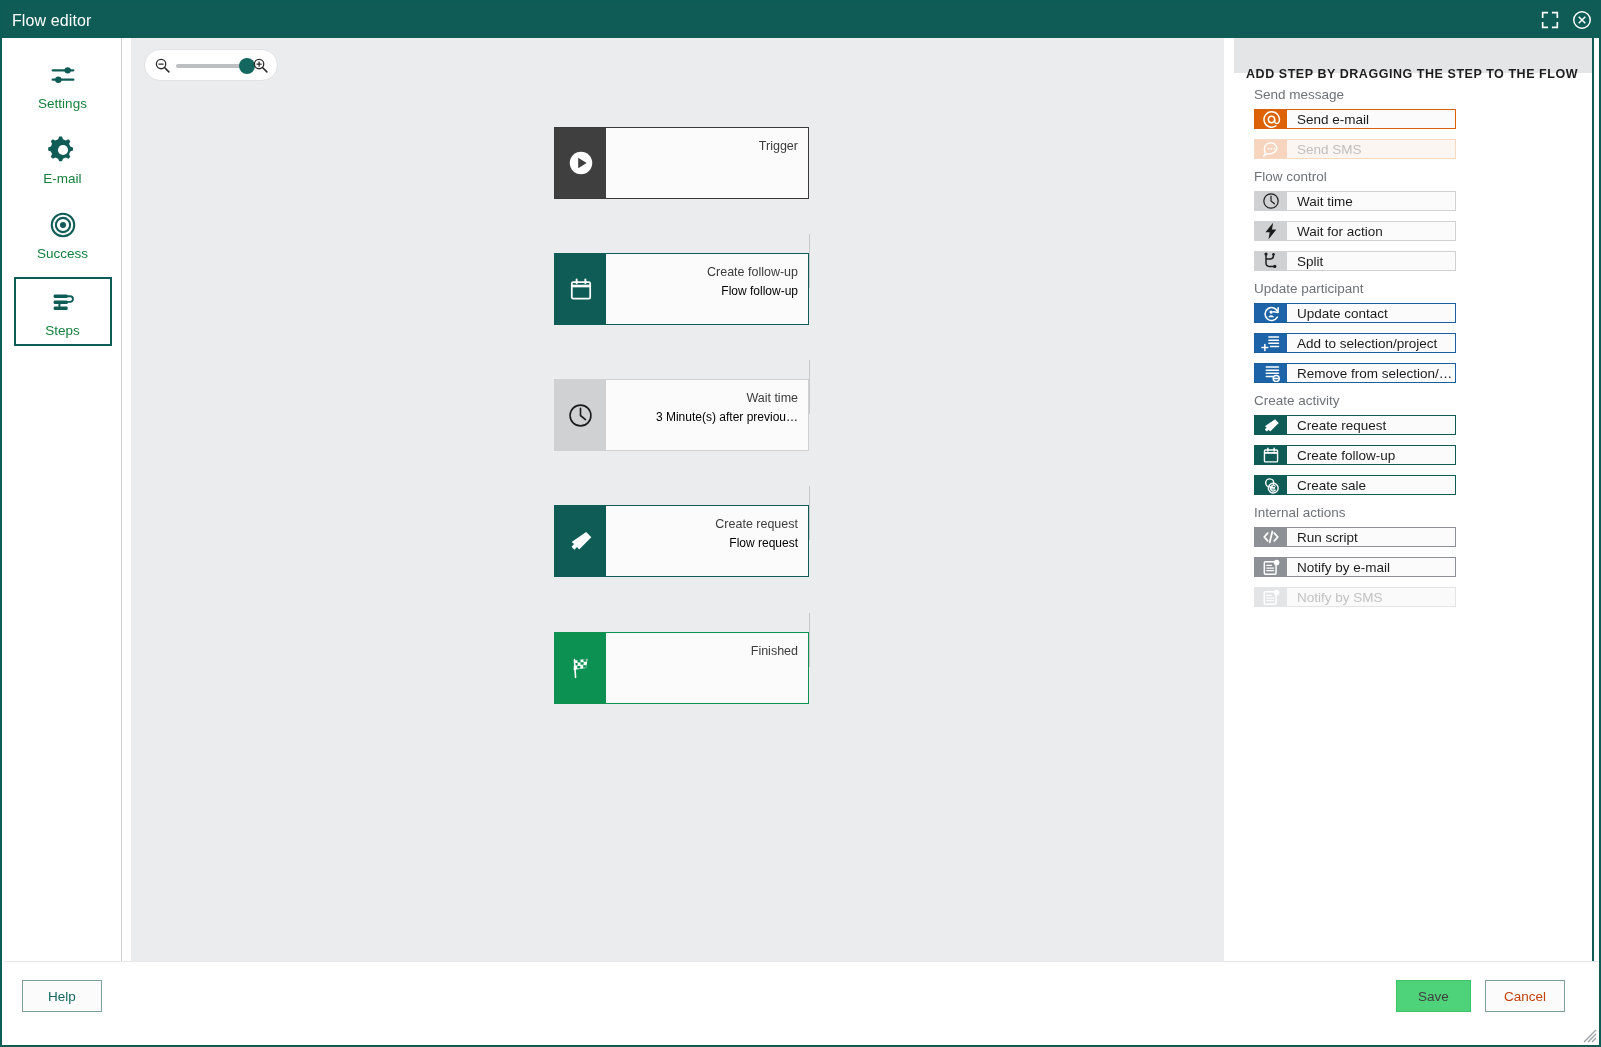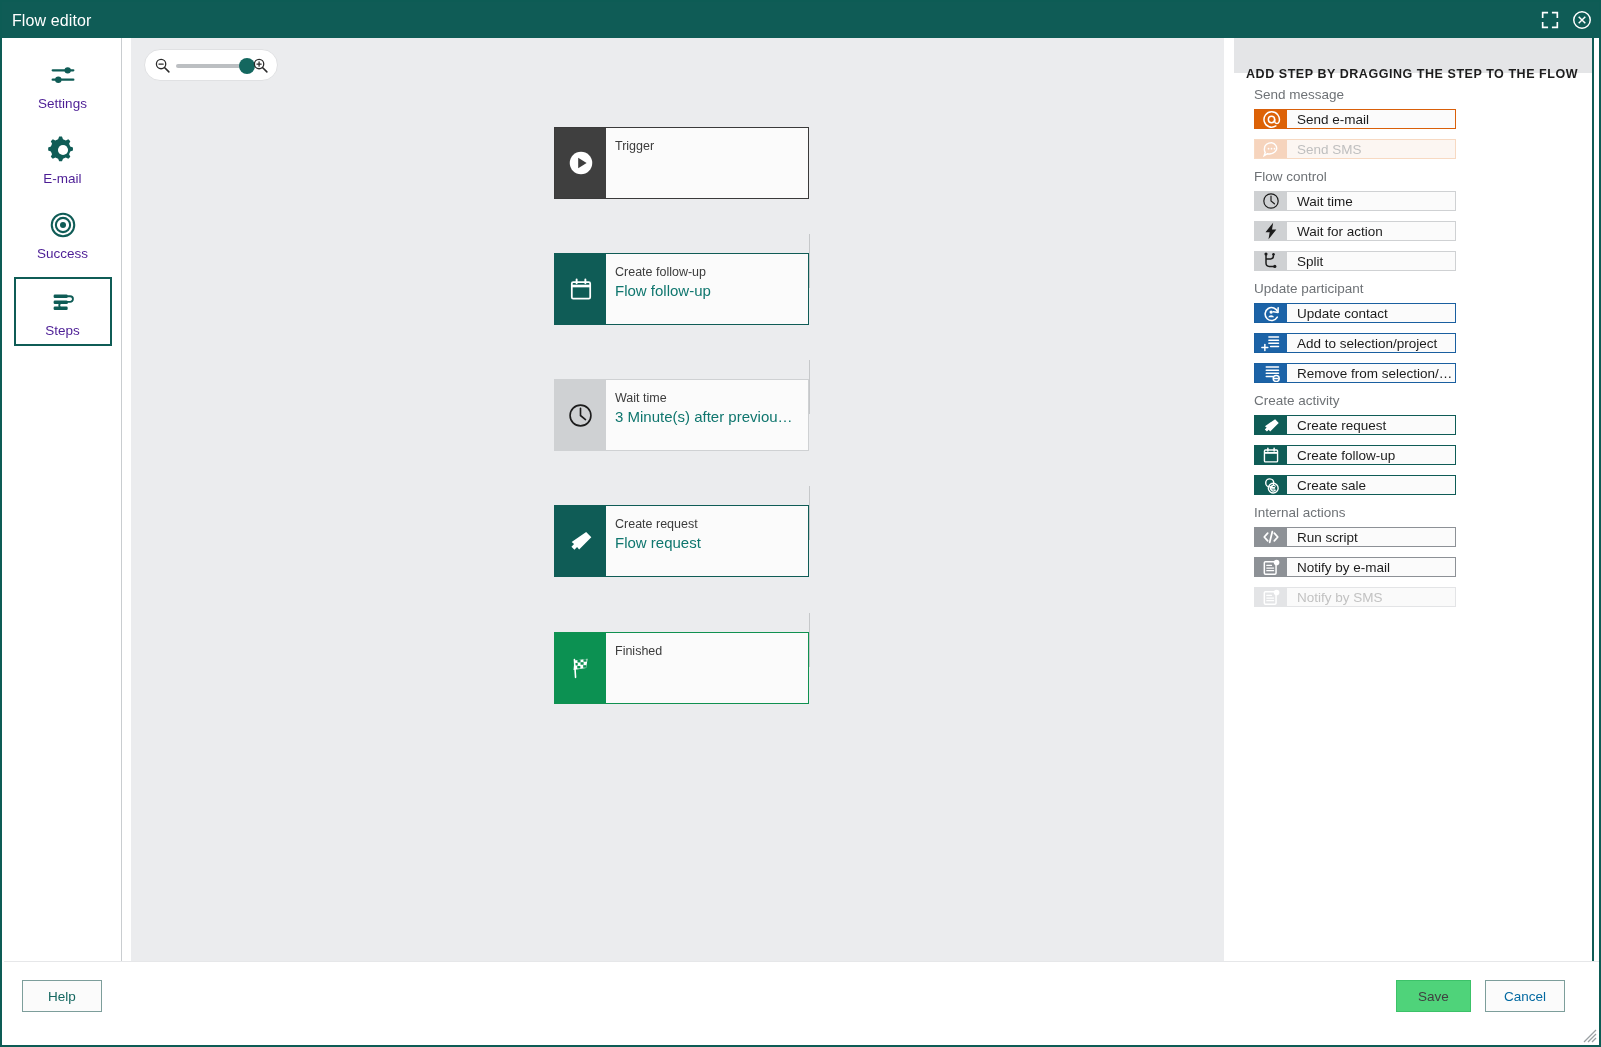--- a/index.html
+++ b/index.html
@@ -70,21 +70,21 @@
   .rail-item.selected {
     border: 2px solid #0f5c56;
   }
   .rail-icon {
     display: block;
     margin: 0 auto 6px auto;
     width: 30px; height: 30px;
   }
   .rail-label {
     font-size: 13.5px;
-    color: #4c1d95;
+    color: #15803d;
   }
 
   
   .canvas {
     position: absolute;
     left: 129px; top: 36px;
     width: 1093px;
     height: 923px;
     background: #ebecee;
     overflow: hidden;
@@ -142,30 +142,31 @@
     display: flex;
     align-items: center;
     justify-content: center;
   }
   .node-body {
     flex: 1 1 auto;
     background: #fbfbfb;
     padding: 11px 10px 0 9px;
     box-sizing: border-box;
     overflow: hidden;
+    text-align: right;
   }
   .node-kind {
     font-size: 12.5px;
     color: #3c3c3c;
     line-height: 15px;
     white-space: nowrap;
   }
   .node-name {
-    font-size: 15px;
-    color: #0f766e;
+    font-size: 12px;
+    color: #000000;
     line-height: 20px;
     margin-top: 1px;
     white-space: nowrap;
     overflow: hidden;
     text-overflow: ellipsis;
   }
   .node.dark   { border: 1px solid #3a3a3a; }
   .node.dark   .node-icon { background: #3f3f3f; }
   .node.teal   { border: 1px solid #0f5c56; }
   .node.teal   .node-icon { background: #0f5c56; }
@@ -285,21 +286,21 @@
     width: 75px;
     background: #4fd37a;
     border: 1px solid #3cc269;
     color: #404040;
   }
   .btn-cancel {
     right: 36px; top: 18px;
     width: 80px;
     background: #fbfbfb;
     border: 1px solid #7d9e9b;
-    color: #0369a1;
+    color: #c2410c;
   }
   .resize-grip {
     position: absolute;
     right: 4px; bottom: 4px;
     width: 14px; height: 14px;
   }
 </style>
 </head>
 <body>
 

